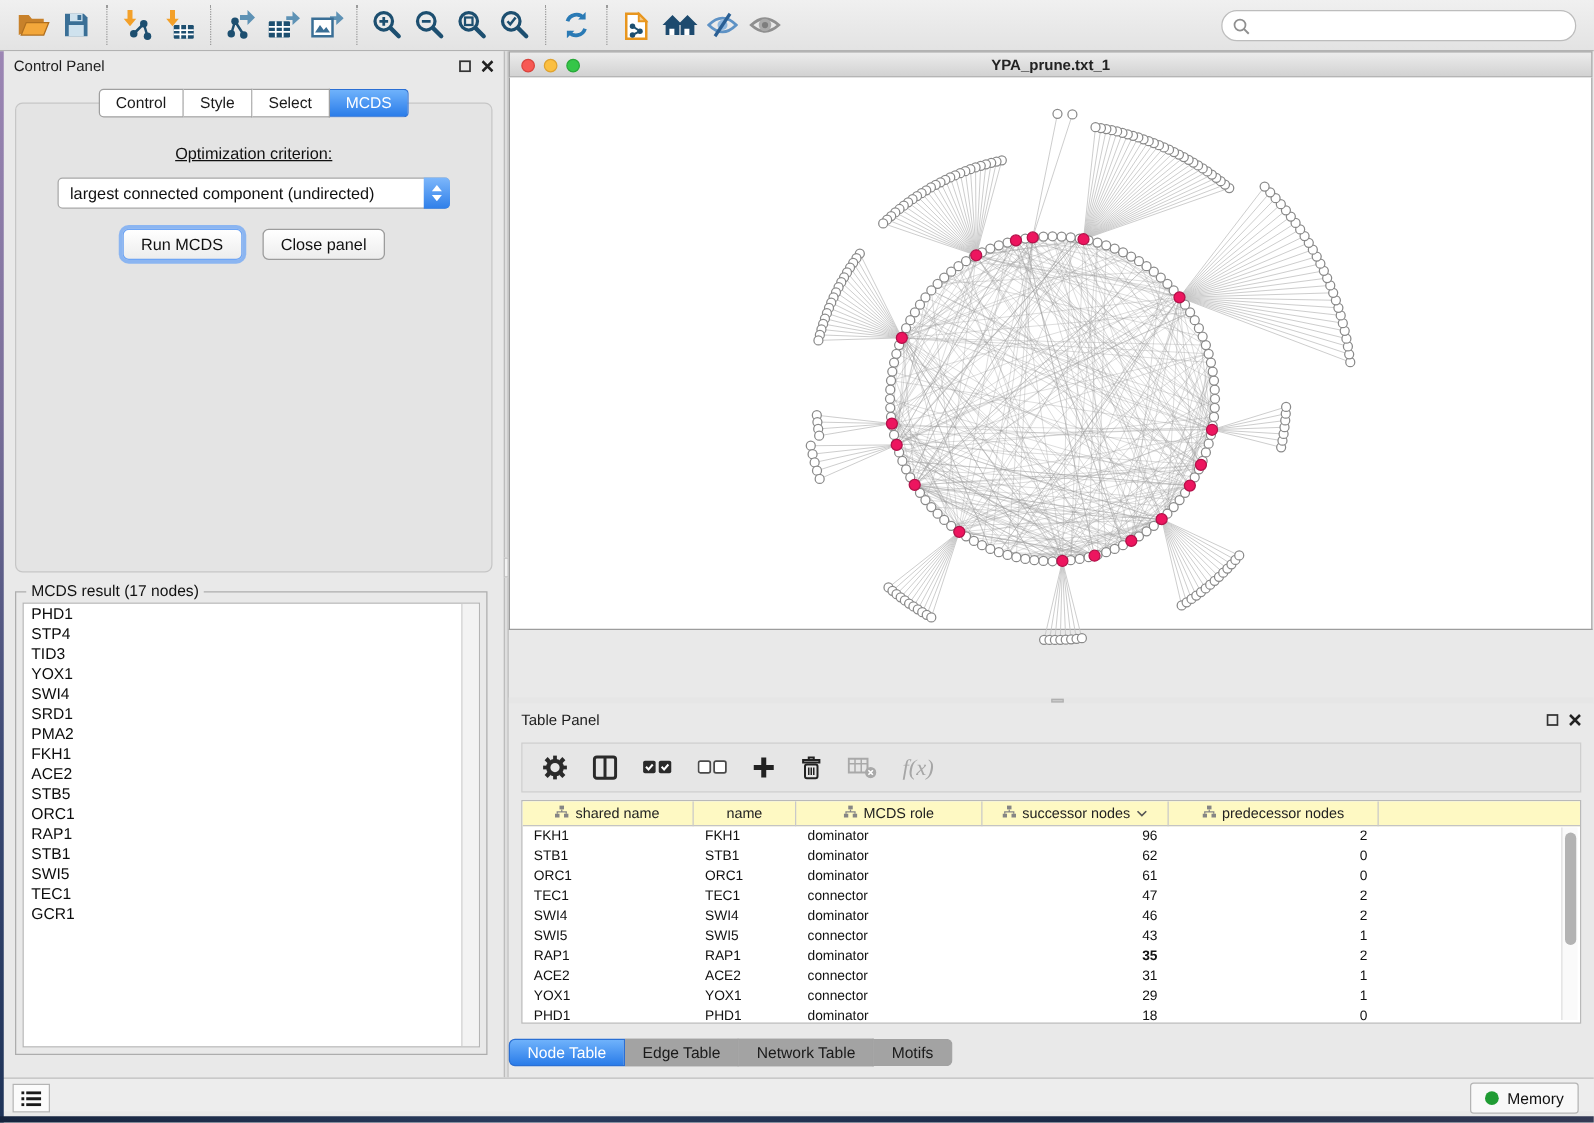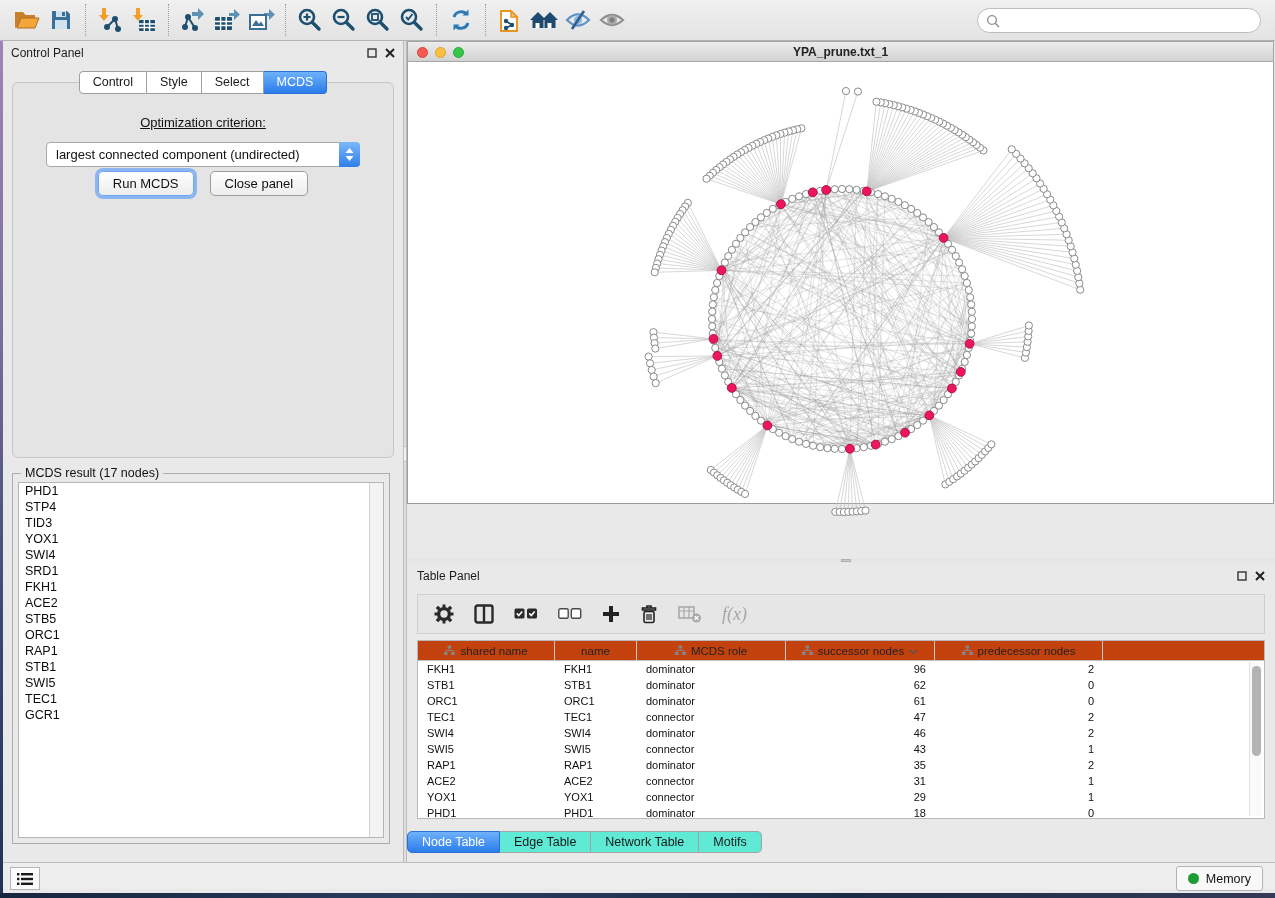--- a/index.html
+++ b/index.html
@@ -41,21 +41,21 @@
     background:#e4e4e4; border:1px solid #c6c6c6; border-radius:6px; }
   .criterion-label { text-align:center; margin-top:32px; font-size:13px; color:#111;text-decoration:underline; }
   .select-row { display:flex; justify-content:center; margin-top:12px; }
   .select { width:314px; height:25px; background:#fff; border:1px solid #a8a8a8; border-radius:4px;
     display:flex; align-items:center; position:relative; }
   .select-text { flex:1; font-size:13px; color:#111; padding-left:9px; white-space:nowrap; }
   .select-cap { width:21px; height:25px; margin:-1px -1px -1px 0; border-radius:0 4px 4px 0;
     background:linear-gradient(#7db7fb,#2f7fe9); display:flex; flex-direction:column;
     align-items:center; justify-content:center; gap:1px; }
   .select-cap svg { display:block; }
-  .btn-row { display:flex; justify-content:center; gap:16px; margin-top:4px; }
+  .btn-row { display:flex; justify-content:center; gap:16px; margin-top:16px; }
   .push-btn { height:25px; padding:0 14px; font-size:13px; color:#111;
     background:linear-gradient(#ffffff,#ededed); border:1px solid #9c9c9c; border-radius:5px; }
   .push-btn.focused { box-shadow:0 0 0 3px rgba(110,165,245,.75); border-color:#6ea5f5; }
 
   .result-group { position:absolute; left:9px; right:13px; top:432px; bottom:18px;
     border:1px solid #adadad; }
   .result-legend { position:absolute; top:-8px; left:8px; background:#e9e9e9; padding:0 4px;
     font-size:12.5px; color:#111; }
   .result-list { position:absolute; left:5px; right:5px; top:8px; bottom:5px;
     background:#fff; border:1px solid #b5b5b5; overflow:hidden; }
@@ -85,32 +85,32 @@
 
   
   .table-panel { position:absolute; left:407px; top:563px; right:0; bottom:36px; background:#e9e9e9; }
   .tp-header { height:26px; display:flex; align-items:center; padding:0 10px; }
   .tp-toolbar { position:absolute; left:10px; right:10px; top:31px; height:40px;
     background:#e6e6e6; border:1px solid #cfcfcf;
     display:flex; align-items:center; gap:20px; padding:0 16px; }
   .tp-toolbar .ico { display:flex; align-items:center; }
   .tbl-wrap { position:absolute; left:10px; right:10px; top:77px; bottom:43px;
     background:#fff; border:1px solid #b9b9b9; overflow:hidden; }
-  .tbl-header { display:flex; height:20px; background:#c2410c; border-bottom:1px solid #c4c4c4; }
+  .tbl-header { display:flex; height:20px; background:#fef9c3; border-bottom:1px solid #c4c4c4; }
   .th { display:flex; align-items:center; justify-content:center; gap:5px;
     font-size:11.5px; color:#222; border-right:1px solid #c9c9c9; height:20px; }
   .tbl-row { display:flex; height:16px; }
   .td { font-size:11px; color:#111; line-height:16px; padding:0 9px; white-space:nowrap; overflow:hidden; }
   .tbl-scroll { position:absolute; right:2px; top:21px; bottom:2px; width:13px;
     background:#fafafa; border-left:1px solid #e0e0e0; }
   .tbl-thumb { position:absolute; left:2px; top:4px; width:9px; height:90px;
     background:#b3b3b3; border-radius:5px; }
   .tp-tabs { position:absolute; left:0; right:0; bottom:9px; display:flex; justify-content:flex-start; }
   .tp-tab { height:22px; line-height:20px; padding:0 14px; font-size:12.5px; color:#1a1a1a;
-    background:#5eead4; border:1px solid #a2a2a2; border-left-width:0; }
+    background:#a3a3a3; border:1px solid #a2a2a2; border-left-width:0; }
   .tp-tab:first-child { border-left-width:1px; border-radius:5px 0 0 5px; }
   .tp-tab:last-child { border-radius:0 5px 5px 0; }
   .tp-tab.active { background:linear-gradient(#6fb2fb,#2a7ce9); color:#fff; border-color:#2a6fd4; }
 
   
   .statusbar { position:absolute; left:0; right:0; top:862px; height:27px;
     background:#ededed; border-top:1px solid #bdbdbd; }
   .menu-btn { position:absolute; left:10px; top:4px; width:30px; height:23px;
     background:#fbfbfb; border:1px solid #b4b4b4; display:flex; align-items:center; justify-content:center; }
   .memory-btn { position:absolute; right:12px; top:3px; height:25px; padding:0 11px;
@@ -308,20 +308,21 @@
     <div class="result-group">
       <span class="result-legend">MCDS result (17 nodes)</span>
       <div class="result-list" id="result-list">
         <div class="result-scroll"></div>
       <div class="result-item">PHD1</div>
           <div class="result-item">STP4</div>
           <div class="result-item">TID3</div>
           <div class="result-item">YOX1</div>
           <div class="result-item">SWI4</div>
           <div class="result-item">SRD1</div>
+          <div class="result-item">PMA2</div>
           <div class="result-item">FKH1</div>
           <div class="result-item">ACE2</div>
           <div class="result-item">STB5</div>
           <div class="result-item">ORC1</div>
           <div class="result-item">RAP1</div>
           <div class="result-item">STB1</div>
           <div class="result-item">SWI5</div>
           <div class="result-item">TEC1</div>
           <div class="result-item">GCR1</div>
         </div>
@@ -1292,21 +1293,21 @@
             <div class="td" style="width: 137px; text-align: left;">SWI5</div>
             <div class="td" style="width: 82px; text-align: left;">SWI5</div>
             <div class="td" style="width: 149px; text-align: left;">connector</div>
             <div class="td" style="width: 149px; text-align: right;">43</div>
             <div class="td" style="width: 168px; text-align: right;">1</div>
           </div>
           <div class="tbl-row">
             <div class="td" style="width: 137px; text-align: left;">RAP1</div>
             <div class="td" style="width: 82px; text-align: left;">RAP1</div>
             <div class="td" style="width: 149px; text-align: left;">dominator</div>
-            <div class="td" style="width: 149px; text-align: right;">35</div>
+            <div class="td" style="width: 149px; text-align: right; font-weight: bold;">35</div>
             <div class="td" style="width: 168px; text-align: right;">2</div>
           </div>
           <div class="tbl-row">
             <div class="td" style="width: 137px; text-align: left;">ACE2</div>
             <div class="td" style="width: 82px; text-align: left;">ACE2</div>
             <div class="td" style="width: 149px; text-align: left;">connector</div>
             <div class="td" style="width: 149px; text-align: right;">31</div>
             <div class="td" style="width: 168px; text-align: right;">1</div>
           </div>
           <div class="tbl-row">

